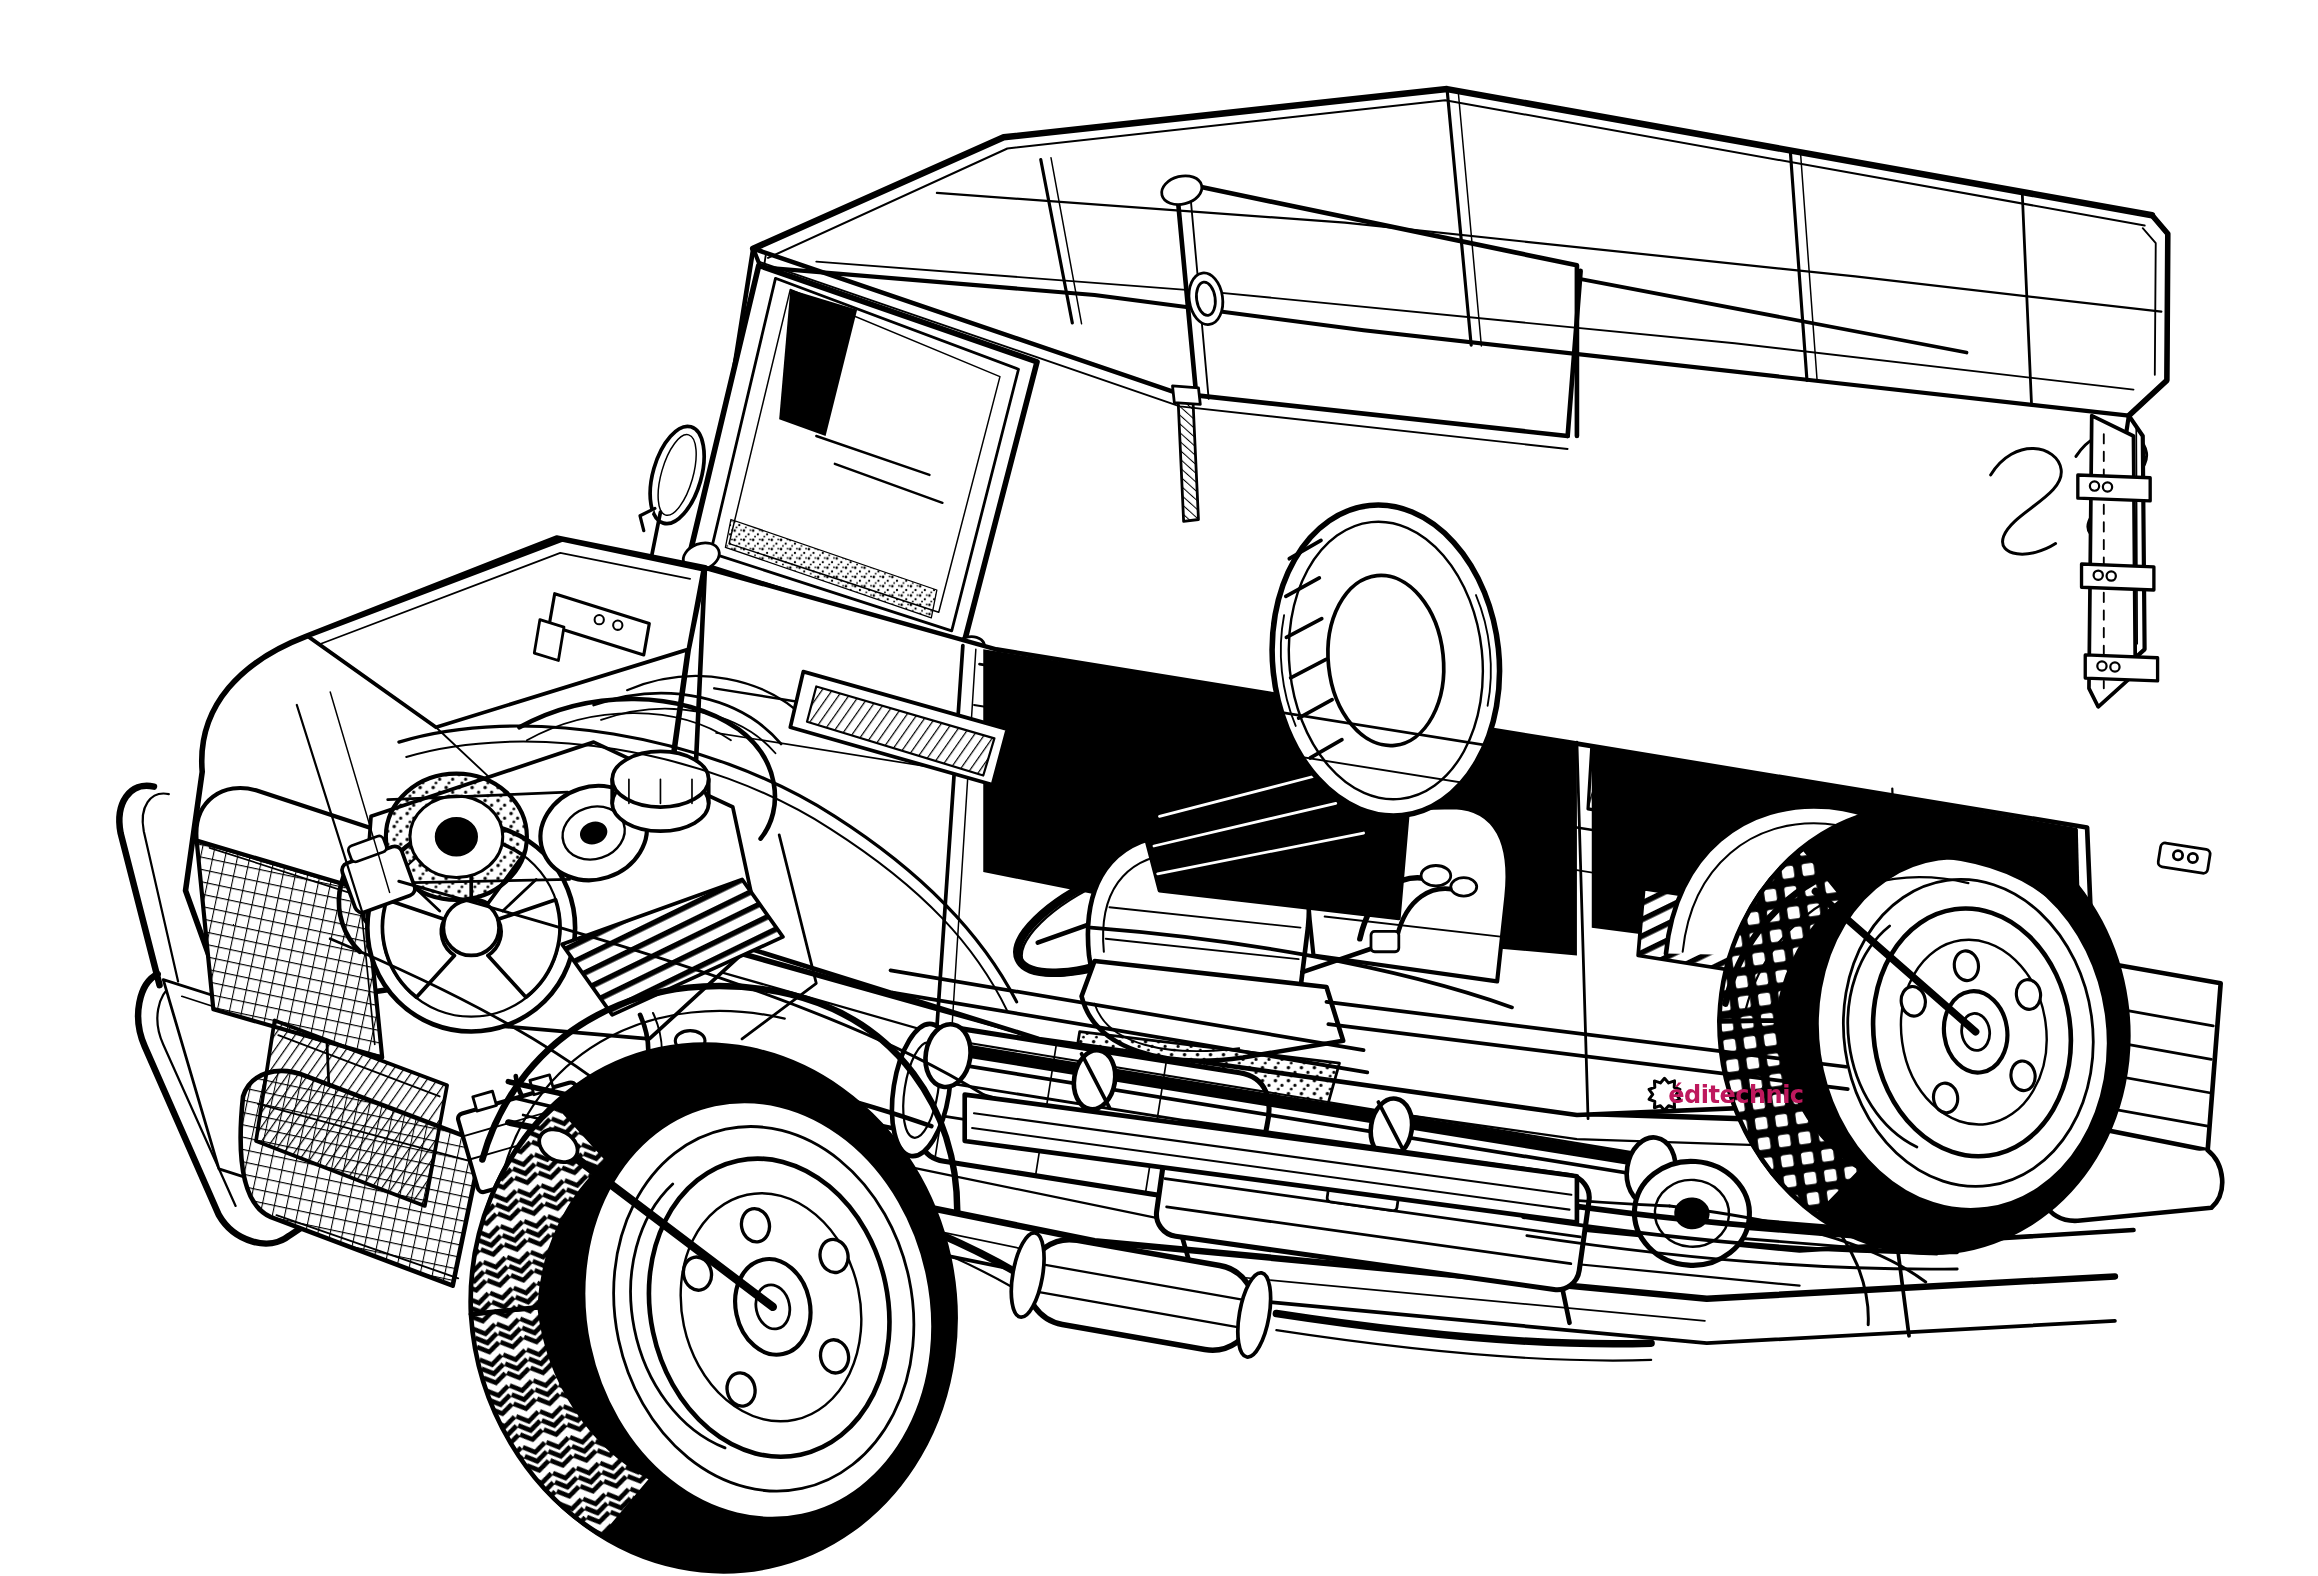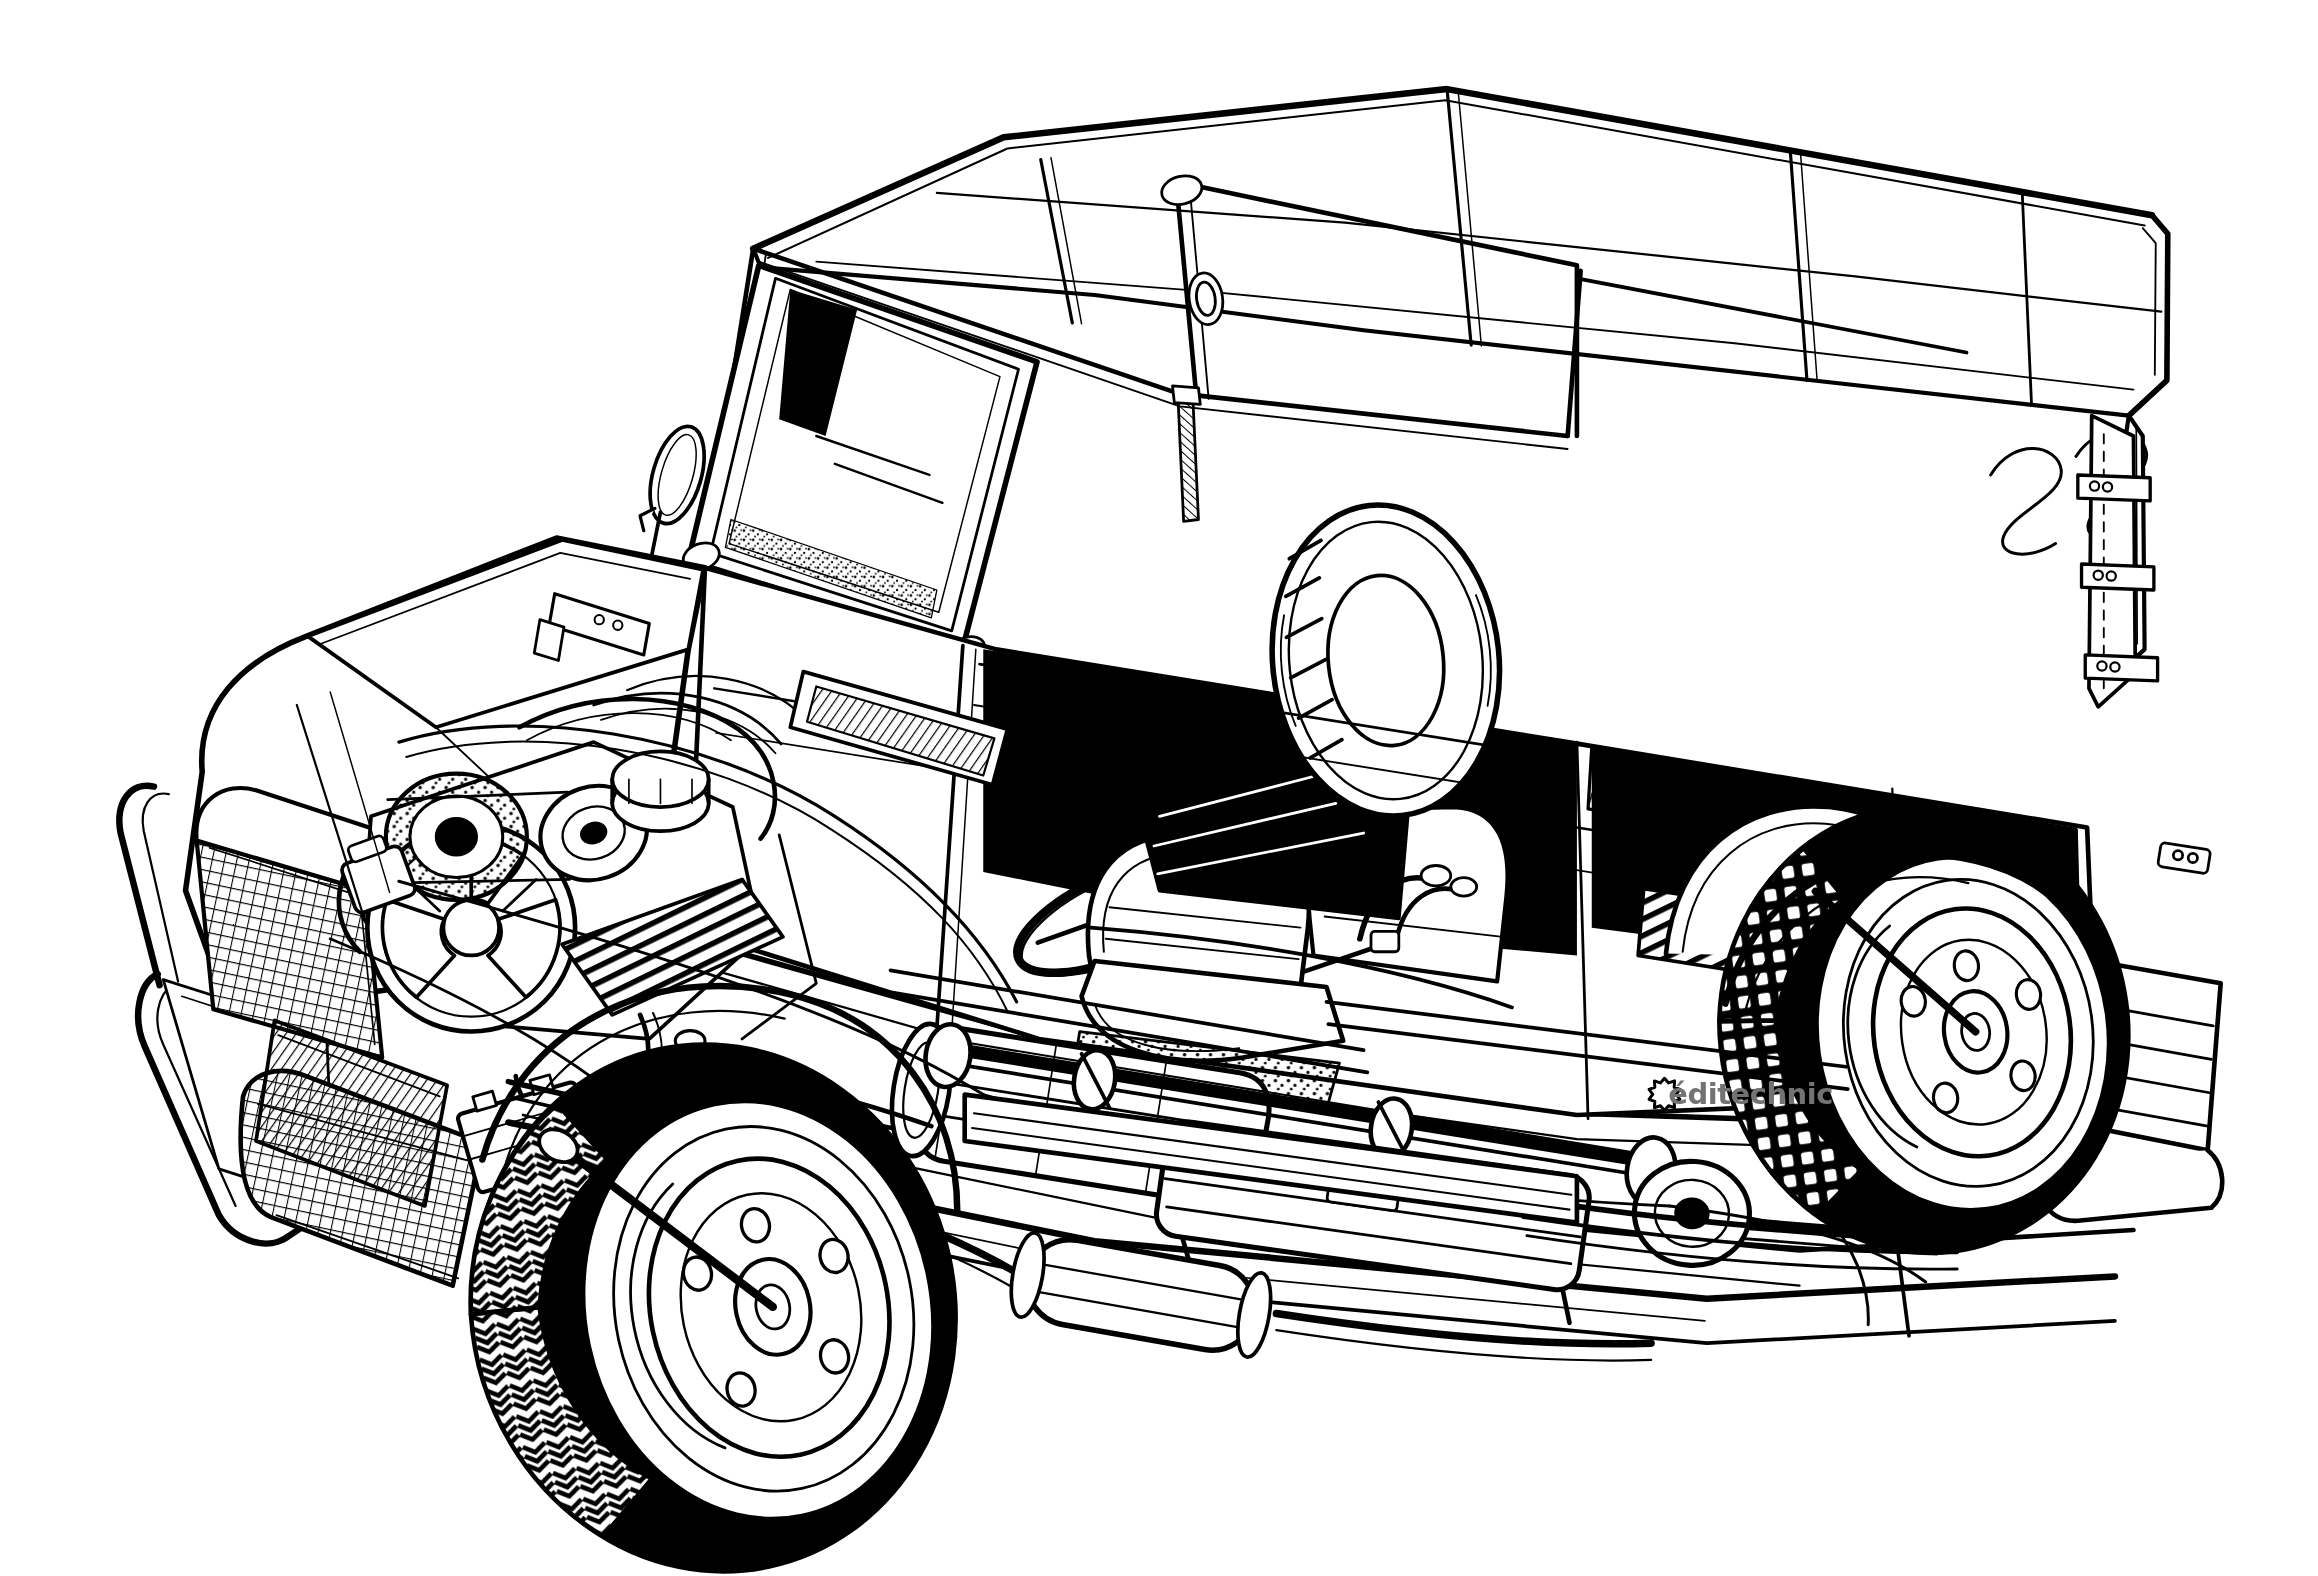--- a/index.html
+++ b/index.html
@@ -17,25 +17,25 @@
     left:1644px;top:1074px;
     display:flex;align-items:center;
     pointer-events:none;
   }
   #signature .gear{
     width:41px;height:41px;margin-right:-16.7px;position:relative;z-index:1;
   }
   #signature .wordmark{
     font-family:"DejaVu Sans", sans-serif;
     font-weight:700;
-    font-size:29px;
+    font-size:24px;
     letter-spacing:-0.5px;
     line-height:1;
     position:relative;z-index:2;
-    color:#737373;
+    color:#be185d;
     white-space:nowrap;
   }
 </style>
 </head>
 <body>
 
 <div id="stage">
 
 <svg id="artwork" viewBox="0 0 2500 1700" xmlns="http://www.w3.org/2000/svg">
 

